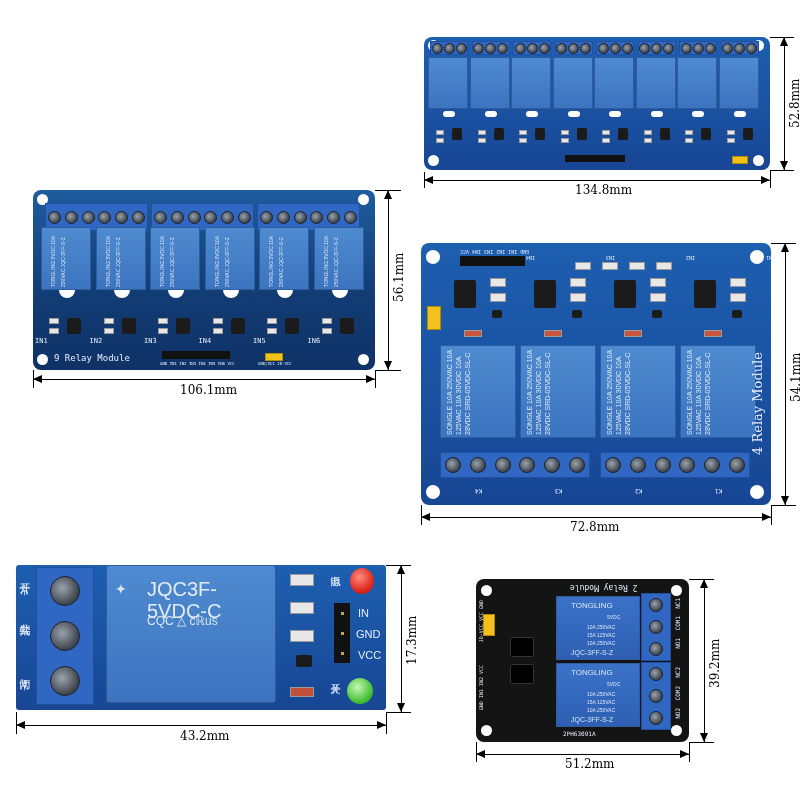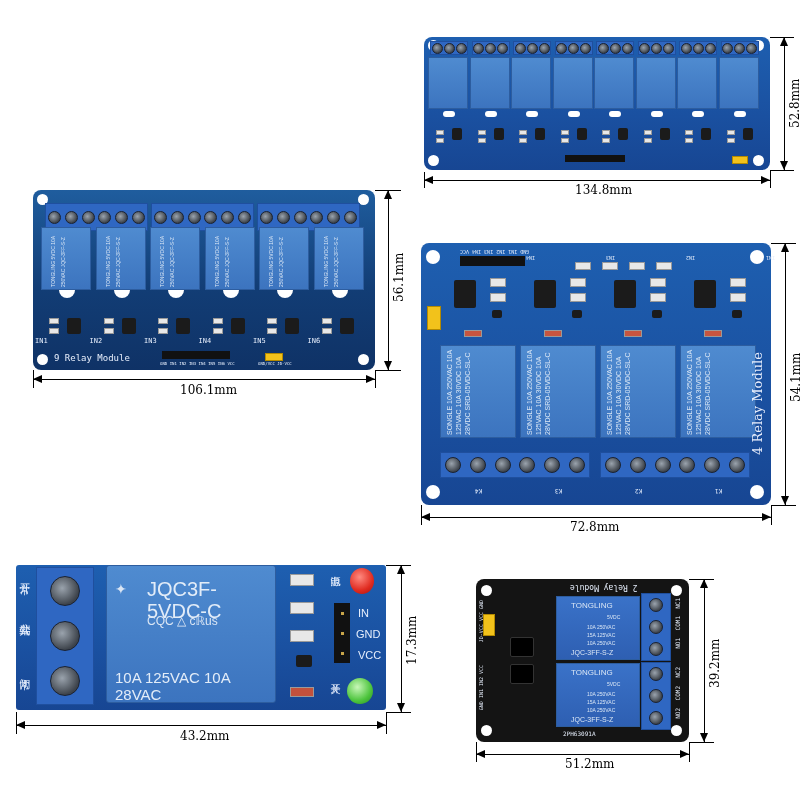--- a/index.html
+++ b/index.html
@@ -340,21 +340,20 @@
     <div class="screw" style="width:28px;height:28px;"></div>
     <div class="screw" style="width:28px;height:28px;"></div>
   </div>
   <div class="silk" style="left:16px;top:575px;font-size:11px;writing-mode:vertical-rl;">常开</div>
   <div class="silk" style="left:16px;top:615px;font-size:11px;writing-mode:vertical-rl;">公共端</div>
   <div class="silk" style="left:16px;top:670px;font-size:11px;writing-mode:vertical-rl;">常闭</div>
   <div class="relay" style="left:106px;top:565px;width:170px;height:138px;border-radius:3px;">
     <div class="rtext" style="left:40px;top:12px;font-size:20px;line-height:22px;color:#e2ecf8;">JQC3F-5VDC-C</div>
     <div class="rtext" style="left:8px;top:18px;font-size:14px;color:#dbe6f4;">✦</div>
     <div class="rtext" style="left:40px;top:50px;font-size:12px;color:#dbe6f4;">CQC  △  cℝus</div>
-    <div class="rtext" style="left:8px;top:103px;font-size:15px;line-height:17px;color:#e2ecf8;">10A 125VAC 10A 28VAC</div>
   </div>
   <div class="smd" style="left:290px;top:574px;width:24px;height:12px;"></div>
   <div class="smd" style="left:290px;top:602px;width:24px;height:12px;"></div>
   <div class="smd" style="left:290px;top:630px;width:24px;height:12px;"></div>
   <div class="chip" style="left:296px;top:655px;width:16px;height:12px;"></div>
   <div class="smd" style="left:290px;top:687px;width:24px;height:10px;background:#c2513c;"></div>
   <div class="header" style="left:334px;top:603px;width:16px;height:60px;flex-direction:column;">
     <div class="pin"></div>
       <div class="pin"></div>
       <div class="pin"></div>

